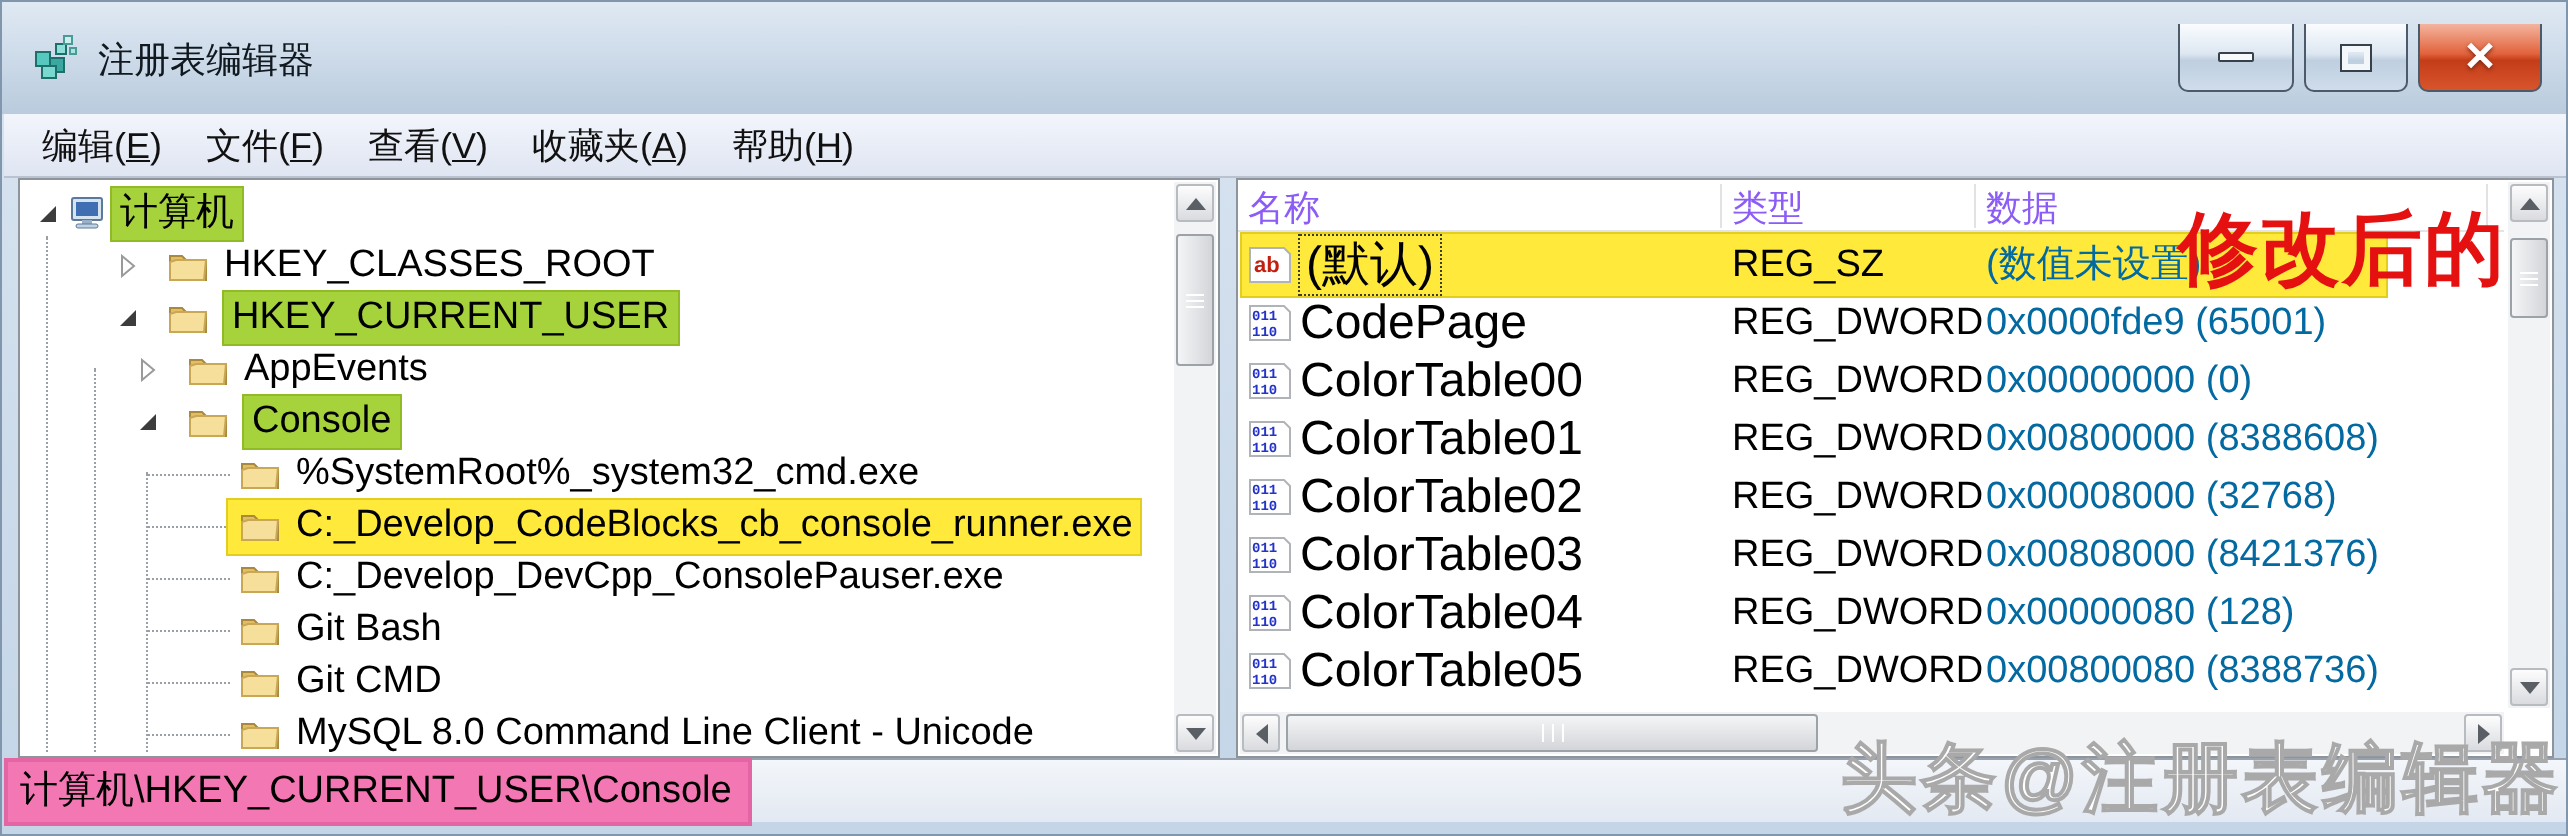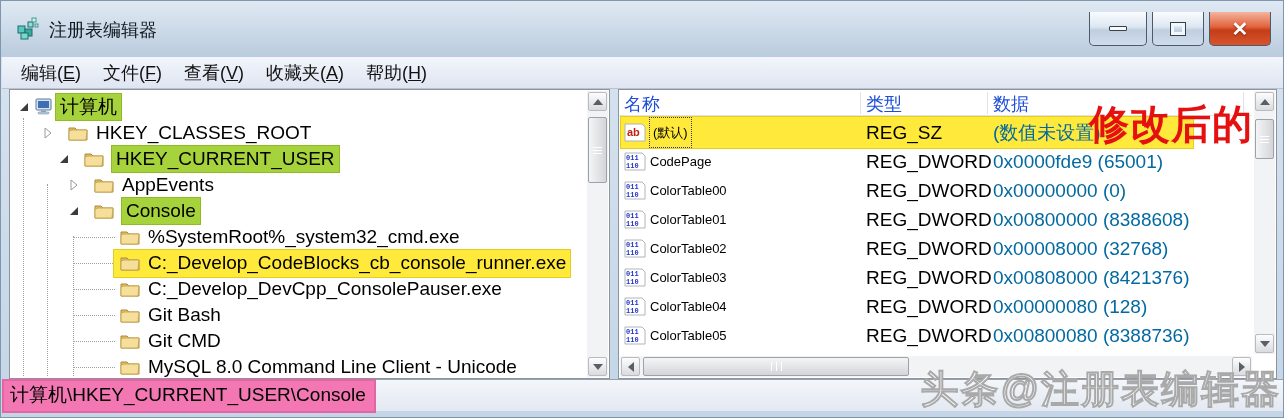--- a/index.html
+++ b/index.html
@@ -42,26 +42,26 @@
   .lv1 .toggle{left:32px}.lv1 .ticon{left:58px}.lv1 .tlabel{left:86px}
   .lv2 .toggle{left:58px}.lv2 .ticon{left:84px}.lv2 .tlabel{left:112px}
   .lv3 .ticon{left:110px}.lv3 .tlabel{left:138px}
   .hl-green{background:#a6d33c;box-shadow:0 0 0 1px #90bb27;padding:0 4px;}
   .tree-hl-yellow{position:absolute;left:104px;width:456px;height:27px;
     background:#ffe93a;box-shadow:0 0 0 1px #e3cd1e;z-index:1;}
   .guide{position:absolute;border-left:1px dotted #9aa0a6;width:0;z-index:0;}
   .stub{position:absolute;border-top:1px dotted #9aa0a6;height:0;z-index:0;}
   
   .list-header{position:absolute;left:0;top:0;right:24px;height:26px;background:#fff;
-    border-bottom:1px solid #e4e4e4;font-size:18px;color:#1d4ed8;}
+    border-bottom:1px solid #e4e4e4;font-size:18px;color:#8b5cf6;}
   .lh-label{position:absolute;top:2px;white-space:nowrap;}
   .lh-sep{position:absolute;top:2px;height:22px;width:1px;background:#e2e2e2;}
   .lrow{position:absolute;left:0;right:24px;height:29px;line-height:29px;z-index:2;}
   .vicon{position:absolute;left:5px;top:5px;width:22px;height:19px;}
-  .vname{position:absolute;left:31px;top:0;font-size:13px;white-space:nowrap;color:#000;}
+  .vname{position:absolute;left:31px;top:0;font-size:24px;white-space:nowrap;color:#000;}
   .vtype{position:absolute;left:247px;top:0;font-size:19px;white-space:nowrap;color:#000;}
   .vdata{position:absolute;left:374px;top:0;font-size:19px;white-space:nowrap;color:#0369a1;}
   .focus-rect{outline:1px dotted #3c3c3c;padding:0 3px;}
   .list-hl-yellow{position:absolute;left:2px;top:27px;width:572px;height:31px;
     background:#ffe93a;box-shadow:0 0 0 1px #e3cd1e;z-index:1;}
   
   .sb-track{position:absolute;background:#f2f3f5;}
   .sb-v{width:21px;top:1px;right:1px;}
   .sb-btn{position:absolute;left:1px;right:1px;height:19px;border:1px solid #b8bcc1;border-radius:2px;
     background:linear-gradient(#fdfdfe,#d9dbde);display:flex;align-items:center;justify-content:center;}
@@ -148,21 +148,21 @@
         <svg class="ticon" viewBox="0 0 20 18">
           <rect x="2" y="1" width="15" height="11" rx="1" fill="#d6e4f2" stroke="#5b7löa" stroke-width="1"></rect>
           <rect x="2" y="1" width="15" height="11" rx="1" fill="none" stroke="#5b7a9a"></rect>
           <rect x="4" y="3" width="11" height="7" fill="#3f6fb2"></rect>
           <rect x="7" y="12" width="5" height="2" fill="#9ab0c8"></rect>
           <rect x="4" y="14" width="11" height="2" rx="1" fill="#c2d2e2" stroke="#5b7a9a" stroke-width="0.5"></rect>
         </svg>
         <span class="tlabel hl-green">计算机</span>
       </div>
 
-      <div class="tnode lv1" style="top:30px;">
+      <div class="tnode lv1" style="top:30px;margin-left:16px;">
         <svg class="toggle" viewBox="0 0 12 12">
             <polygon points="3,1 3,11 9,6" fill="#ffffff" stroke="#9a9a9a"></polygon>
           </svg>
         <svg class="ticon" viewBox="0 0 20 18">
           <path d="M1 4 h6 l2 2 h10 v10 h-18 z" fill="#e3bd63" stroke="#a98a3c"></path>
           <path d="M1 7 l3 -1 h15 l-1 10 h-17 z" fill="#f6df9a" stroke="#c8a855"></path>
         </svg>
         <span class="tlabel">HKEY_CLASSES_ROOT</span>
       </div>
 

